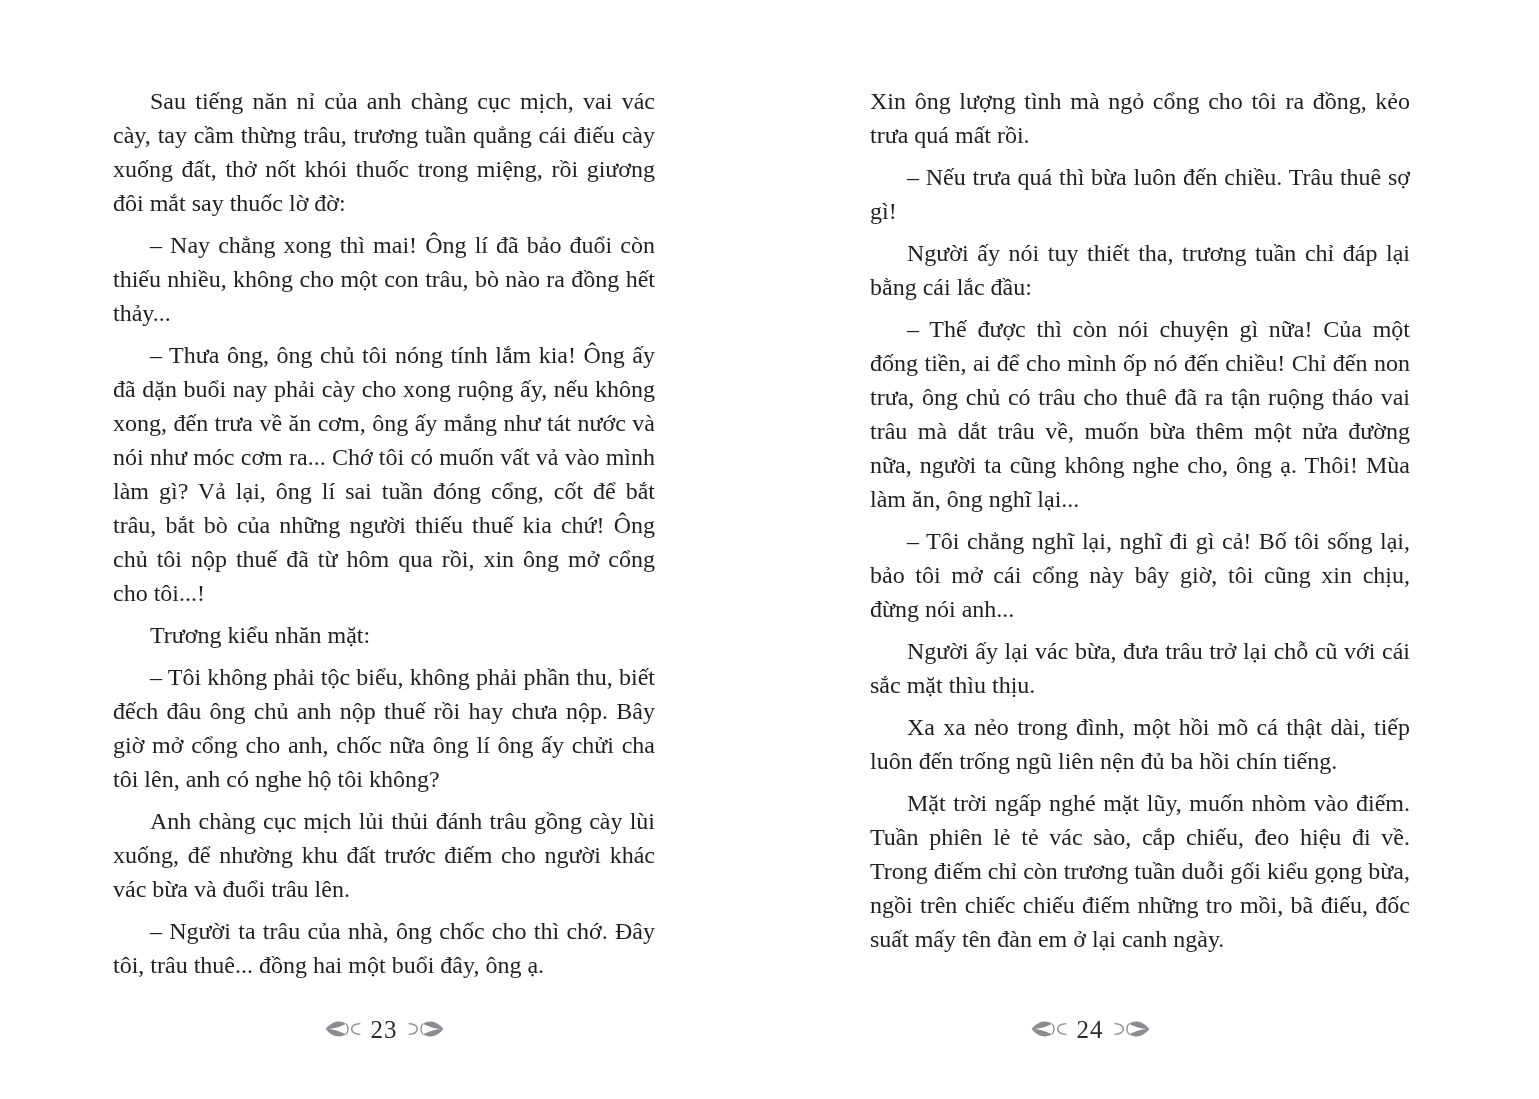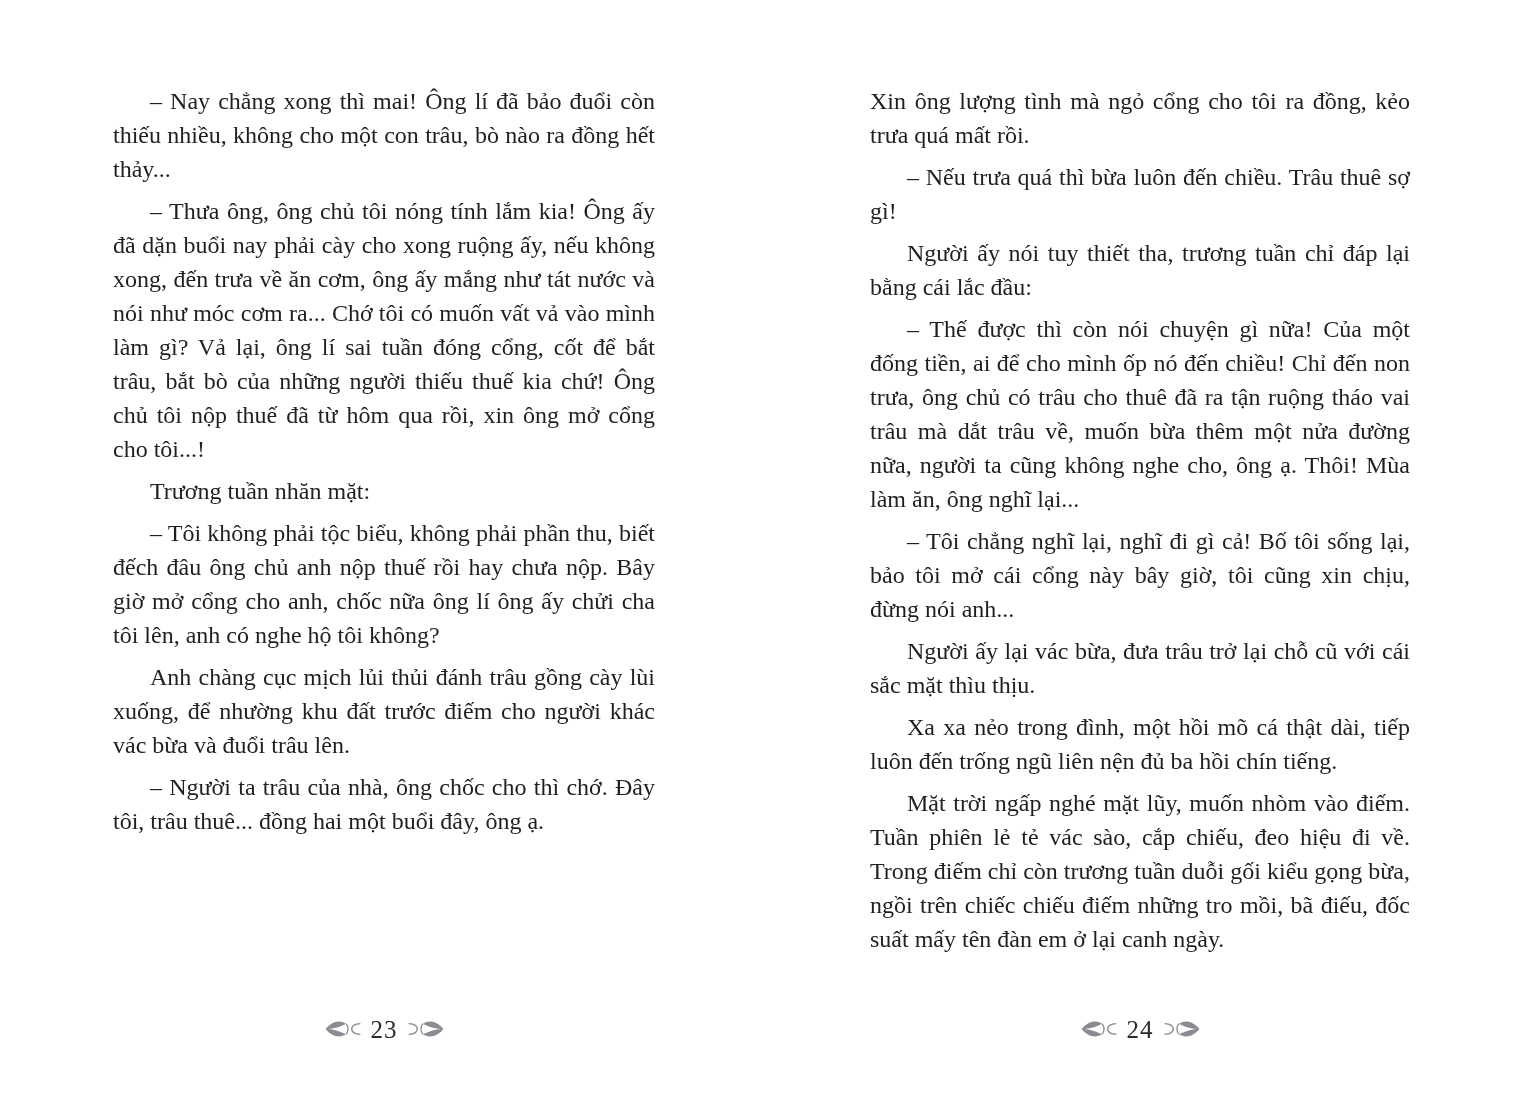--- a/index.html
+++ b/index.html
@@ -36,40 +36,41 @@
   .page-footer {
     position: absolute;
     top: 1012px;
     height: 34px;
     display: flex;
     align-items: center;
     justify-content: center;
     gap: 7px;
   }
   .page-footer.footer-left  { left: 113px; width: 542px; }
-  .page-footer.footer-right { left: 870px; width: 540px; text-align: center; }
+  .page-footer.footer-right { left: 820px; width: 540px; text-align: center; }
 
   .page-num {
     font-size: 25px;
     line-height: 1;
     color: #2b2b2b;
     letter-spacing: 1px;
     padding: 0 2px;
   }
   .fleuron { display: inline-flex; align-items: center; }
   .fleuron svg { display: block; }
   .fleuron.mirrored svg { transform: scaleX(-1); }
 </style>
 </head>
 <body>
 
 <div class="text-col left">
+  <p class="indent">Sau tiếng năn nỉ của anh chàng cục mịch, vai vác cày, tay cầm thừng trâu, trương tuần quẳng cái điếu cày xuống đất, thở nốt khói thuốc trong miệng, rồi giương đôi mắt say thuốc lờ đờ:</p>
   <p class="indent">– Nay chẳng xong thì mai! Ông lí đã bảo đuổi còn thiếu nhiều, không cho một con trâu, bò nào ra đồng hết thảy...</p>
   <p class="indent">– Thưa ông, ông chủ tôi nóng tính lắm kia! Ông ấy đã dặn buổi nay phải cày cho xong ruộng ấy, nếu không xong, đến trưa về ăn cơm, ông ấy mắng như tát nước và nói như móc cơm ra... Chớ tôi có muốn vất vả vào mình làm gì? Vả lại, ông lí sai tuần đóng cổng, cốt để bắt trâu, bắt bò của những người thiếu thuế kia chứ! Ông chủ tôi nộp thuế đã từ hôm qua rồi, xin ông mở cổng cho tôi...!</p>
-  <p class="indent">Trương tuần nhăn mặt:</p>
+  <p class="indent">Trương kiểu nhăn mặt:</p>
   <p class="indent">– Tôi không phải tộc biểu, không phải phần thu, biết đếch đâu ông chủ anh nộp thuế rồi hay chưa nộp. Bây giờ mở cổng cho anh, chốc nữa ông lí ông ấy chửi cha tôi lên, anh có nghe hộ tôi không?</p>
   <p class="indent">Anh chàng cục mịch lủi thủi đánh trâu gồng cày lùi xuống, để nhường khu đất trước điếm cho người khác vác bừa và đuổi trâu lên.</p>
   <p class="indent">– Người ta trâu của nhà, ông chốc cho thì chớ. Đây tôi, trâu thuê... đồng hai một buổi đây, ông ạ.</p>
 </div>
 
 <div class="text-col right">
   <p>Xin ông lượng tình mà ngỏ cổng cho tôi ra đồng, kẻo trưa quá mất rồi.</p>
   <p class="indent">– Nếu trưa quá thì bừa luôn đến chiều. Trâu thuê sợ gì!</p>
   <p class="indent">Người ấy nói tuy thiết tha, trương tuần chỉ đáp lại bằng cái lắc đầu:</p>
   <p class="indent">– Thế được thì còn nói chuyện gì nữa! Của một đống tiền, ai để cho mình ốp nó đến chiều! Chỉ đến non trưa, ông chủ có trâu cho thuê đã ra tận ruộng tháo vai trâu mà dắt trâu về, muốn bừa thêm một nửa đường nữa, người ta cũng không nghe cho, ông ạ. Thôi! Mùa làm ăn, ông nghĩ lại...</p>

